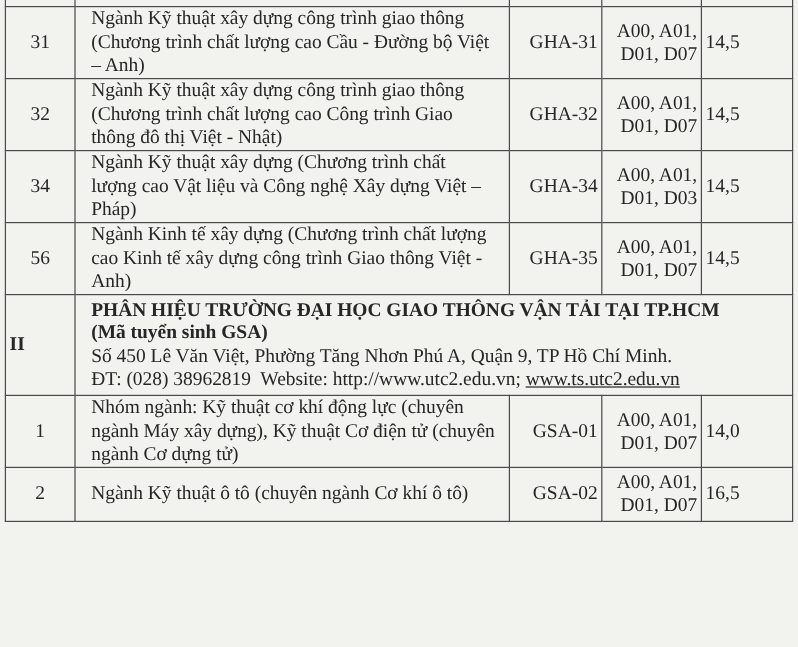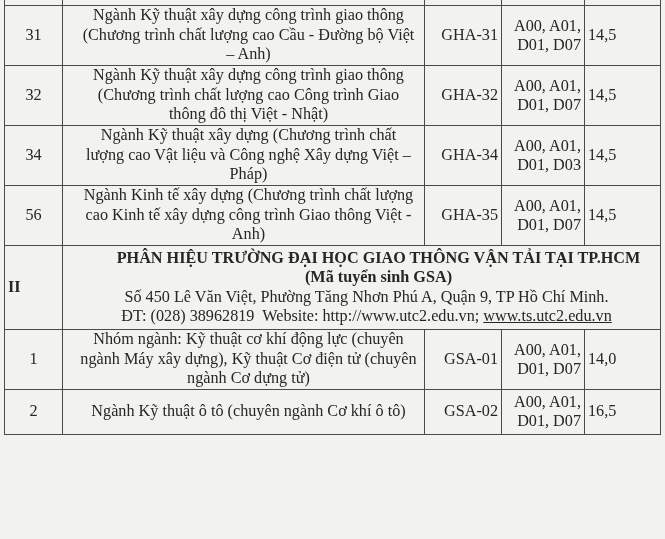--- a/index.html
+++ b/index.html
@@ -29,23 +29,23 @@
   }
   col.c-stt { width: 58px; }
   col.c-name { width: 362px; }
   col.c-code { width: 77px; }
   col.c-combo { width: 83px; }
   col.c-score { width: 76px; }
   .stt { text-align: center; }
   .code { text-align: right; white-space: nowrap; }
   .combo { text-align: right; line-height: 19px; }
   .score { text-align: left; }
-  .name { padding-left: 13px; text-align: center; }
+  .name { padding-left: 13px; }
   .section-stt { text-align: left; font-weight: bold; }
-  .section-title { font-weight: bold; margin-left: 24px; }
+  .section-title { font-weight: bold; }
   .u { text-decoration: underline; }
   tr.partial td { height: 14px; }
   tr.r3 td { height: 59px; }
   tr.r2 td { height: 44px; }
   tr.sec td { height: 83px; }
   tr.last td { height: 44px; }
 </style>
 </head>
 <body>
 

